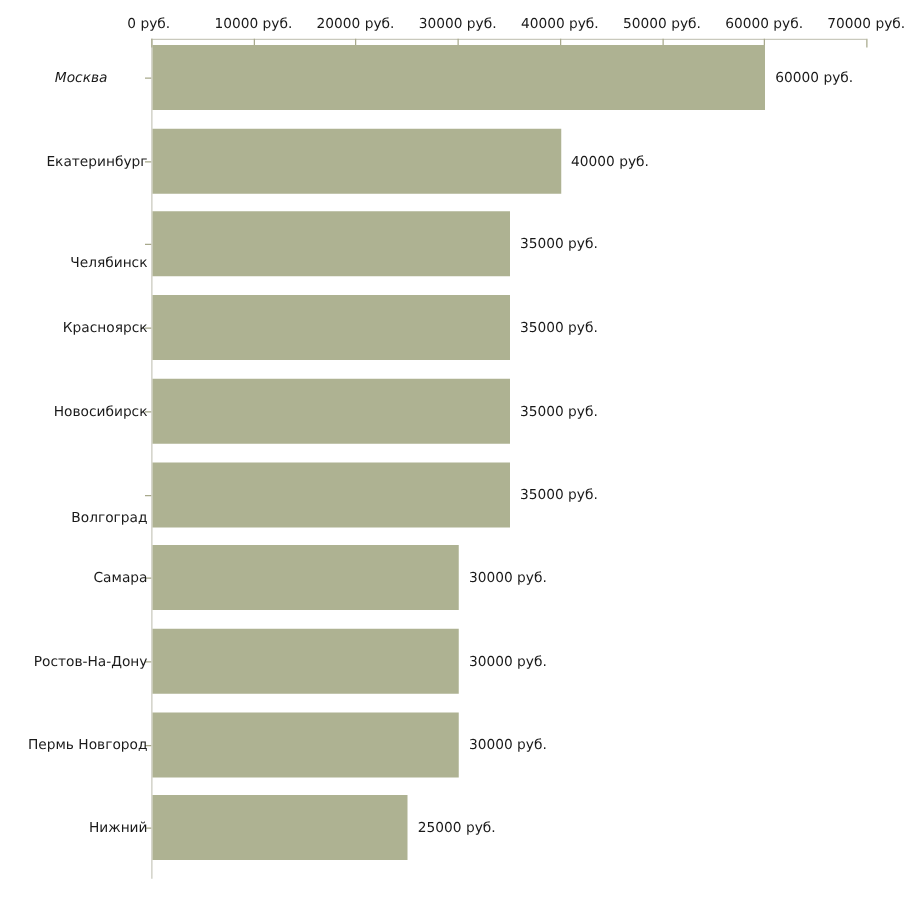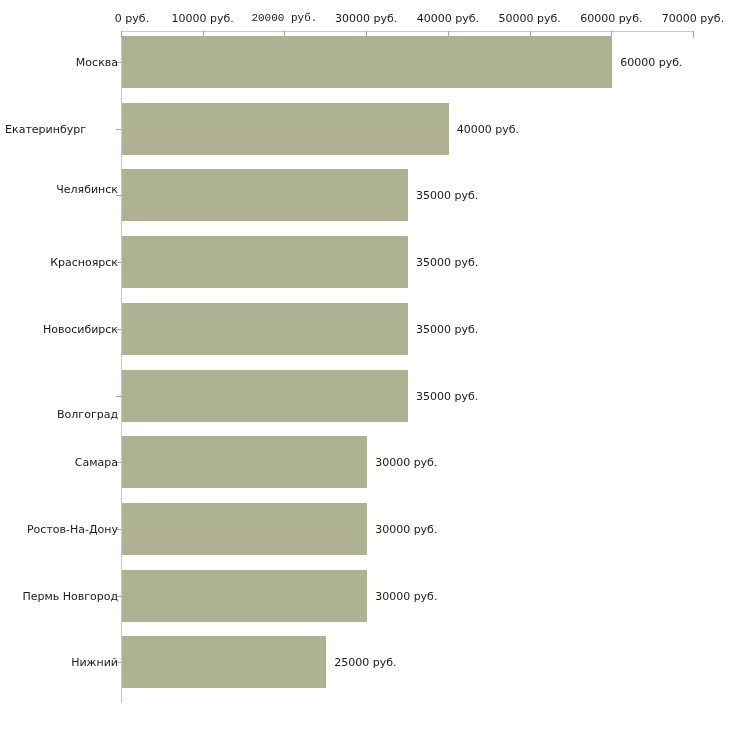--- a/index.html
+++ b/index.html
@@ -97,44 +97,44 @@
 <body>
 
 <div id="chart-root">
 
   <div id="x-axis"></div>
 
   <div id="y-axis"></div>
 
   <div id="x-ticks-layer">
       <div class="x-tick" style="left: 121px;"></div>
-      <div class="x-tick-label" style="left: 118px; padding-left: 28px;">0 руб.</div>
+      <div class="x-tick-label" style="left: 105px; padding-left: 28px;">0 руб.</div>
       <div class="x-tick" style="left: 202.714px;"></div>
       <div class="x-tick-label" style="left: 202.714px;">10000 руб.</div>
       <div class="x-tick" style="left: 284.429px;"></div>
-      <div class="x-tick-label" style="left: 284.429px; font-family: Liberation Mono, monospace;">20000 руб.</div>
+      <div class="x-tick-label" style="left: 284.429px;">20000 руб.</div>
       <div class="x-tick" style="left: 366.143px;"></div>
       <div class="x-tick-label" style="left: 366.143px;">30000 руб.</div>
       <div class="x-tick" style="left: 447.857px;"></div>
       <div class="x-tick-label" style="left: 447.857px;">40000 руб.</div>
       <div class="x-tick" style="left: 529.571px;"></div>
       <div class="x-tick-label" style="left: 529.571px;">50000 руб.</div>
       <div class="x-tick" style="left: 611.286px;"></div>
       <div class="x-tick-label" style="left: 611.286px;">60000 руб.</div>
       <div class="x-tick" style="left: 693px;"></div>
       <div class="x-tick-label" style="left: 693px;">70000 руб.</div>
     </div>
 
   <div id="y-ticks-layer">
       <div class="y-tick" style="top: 62px;"></div>
-      <div class="cat-label" style="top: 62px; right: 612px;">Москва</div>
+      <div class="cat-label" style="top: 62px; right: 644px; font-style: italic;">Москва</div>
       <div class="y-tick" style="top: 129px;"></div>
-      <div class="cat-label" style="top: 128.7px; right: 644px;">Екатеринбург</div>
+      <div class="cat-label" style="top: 128.7px; right: 612px;">Екатеринбург</div>
       <div class="y-tick" style="top: 195px;"></div>
-      <div class="cat-label" style="top: 189px; right: 612px; margin-left: 34px;">Челябинск</div>
+      <div class="cat-label" style="top: 210px; right: 612px; margin-left: 34px;">Челябинск</div>
       <div class="y-tick" style="top: 262px;"></div>
       <div class="cat-label" style="top: 262.1px; right: 612px;">Красноярск</div>
       <div class="y-tick" style="top: 329px;"></div>
       <div class="cat-label" style="top: 328.8px; right: 612px;">Новосибирск</div>
       <div class="y-tick" style="top: 396px;"></div>
       <div class="cat-label" style="top: 414px; right: 612px; text-align: right;">Волгоград</div>
       <div class="y-tick" style="top: 462px;"></div>
       <div class="cat-label" style="top: 462.2px; right: 612px;">Самара</div>
       <div class="y-tick" style="top: 529px;"></div>
       <div class="cat-label" style="top: 528.9px; right: 612px;">Ростов-На-Дону</div>

